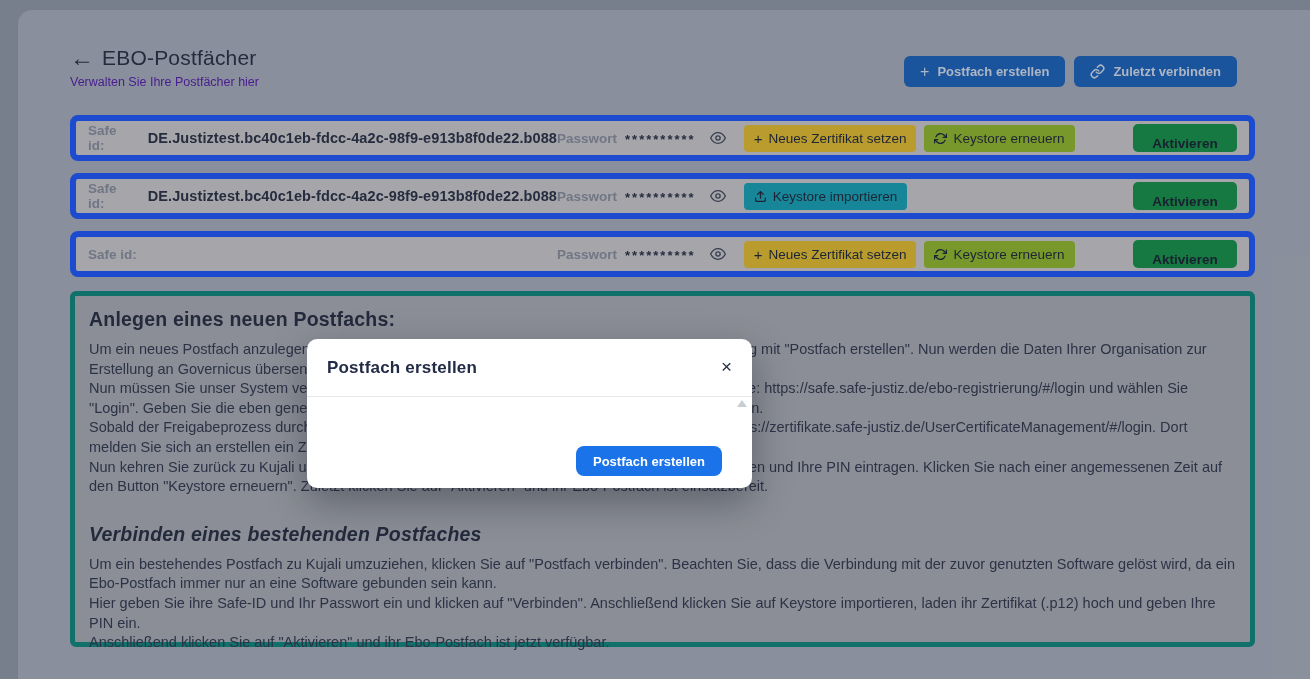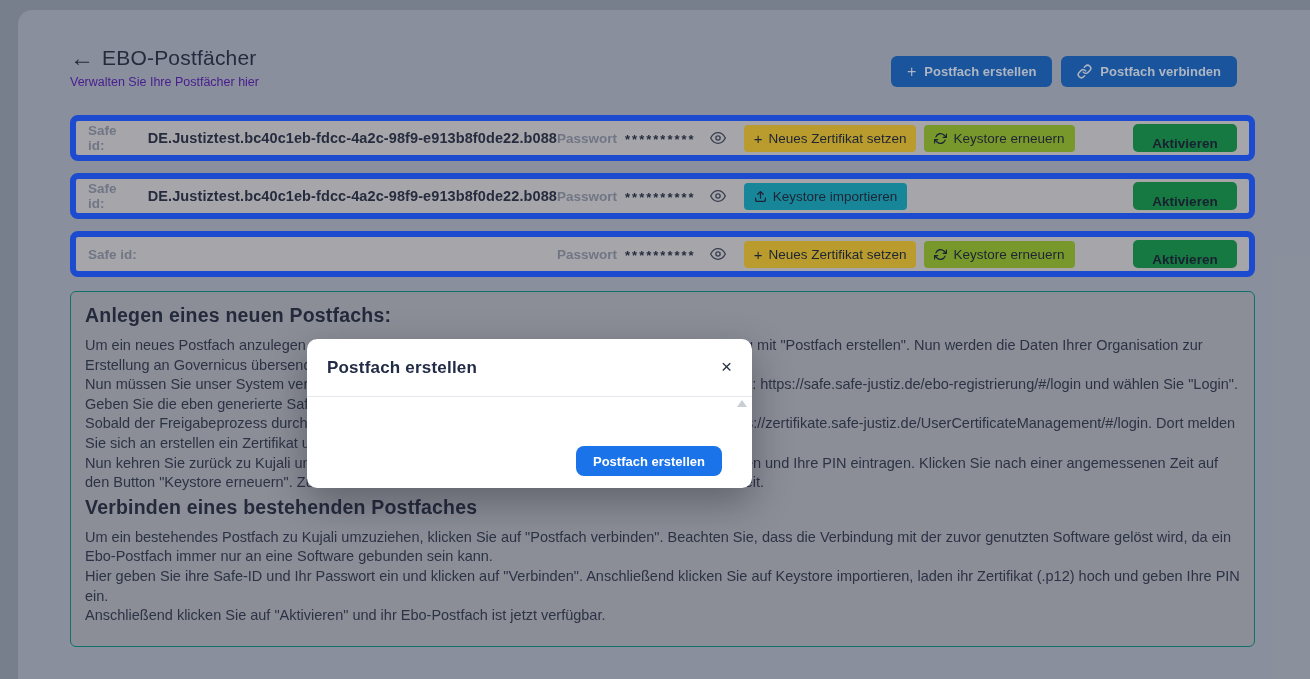--- a/index.html
+++ b/index.html
@@ -49,24 +49,24 @@
   .btn-teal{background:var(--teal,#188da0);}
   .btn-activate{
     margin-left:auto;width:104px;height:28px;border-radius:5px;justify-content:center;
     background:var(--success-green,#177f43);color:#1a2232;font-size:13.5px;font-weight:600;
     display:inline-flex;align-items:flex-end;
   }
   .icon-plus-sm{font-size:15px;line-height:1;font-weight:400;}
   
   .panel{
     position:absolute;left:52px;top:281px;width:1185px;height:356px;box-sizing:border-box;
-    background:#92959c;border:1px solid #0f766e;border-radius:6px;padding:8px 14px;
+    background:#92959c;border:5px solid #0f766e;border-radius:6px;padding:8px 14px;
   }
   .panel h2{margin:4px 0 9px 0;font-size:19.5px;font-weight:800;color:#252c3e;letter-spacing:.2px;}
-  .panel h2.second{margin-top:3px;}
+  .panel h2.second{margin-top:26px;font-style:italic;}
   .panel p{margin:0;font-size:14.5px;line-height:19.6px;color:#2e3548;}
   
   .overlay{position:absolute;inset:0;background:rgba(20,24,34,0.05);}
   .modal{
     position:absolute;left:307px;top:339px;width:445px;height:149px;box-sizing:border-box;
     background:#ffffff;border-radius:10px;box-shadow:0 14px 38px rgba(15,18,28,.35);
   }
   .modal-header{
     position:relative;height:58px;box-sizing:border-box;border-bottom:1px solid #e7e8ee;
     display:flex;align-items:center;padding:0 20px;
@@ -104,21 +104,21 @@
       <span class="plus">+</span>
       <span>Postfach erstellen</span>
     </button>
     <button class="btn btn-top">
       <span>
         <svg width="15" height="15" viewBox="0 0 24 24" fill="none" stroke="#b7bfcc" stroke-width="2.4" stroke-linecap="round" stroke-linejoin="round">
           <path d="M10 13a5 5 0 0 0 7.54.54l3-3a5 5 0 0 0-7.07-7.07l-1.72 1.71"></path>
           <path d="M14 11a5 5 0 0 0-7.54-.54l-3 3a5 5 0 0 0 7.07 7.07l1.71-1.71"></path>
         </svg>
       </span>
-      <span>Postfach verbinden</span>
+      <span>Zuletzt verbinden</span>
     </button>
   </div>
 
   <div class="mbrow r0">
     <div class="safeid-group">
       <span class="lbl">Safe id:</span>
       <span class="safeid-val">DE.Justiztest.bc40c1eb-fdcc-4a2c-98f9-e913b8f0de22.b088</span>
     </div>
     <span class="lbl pw-label">Passwort</span>
     <span class="stars">**********</span>

